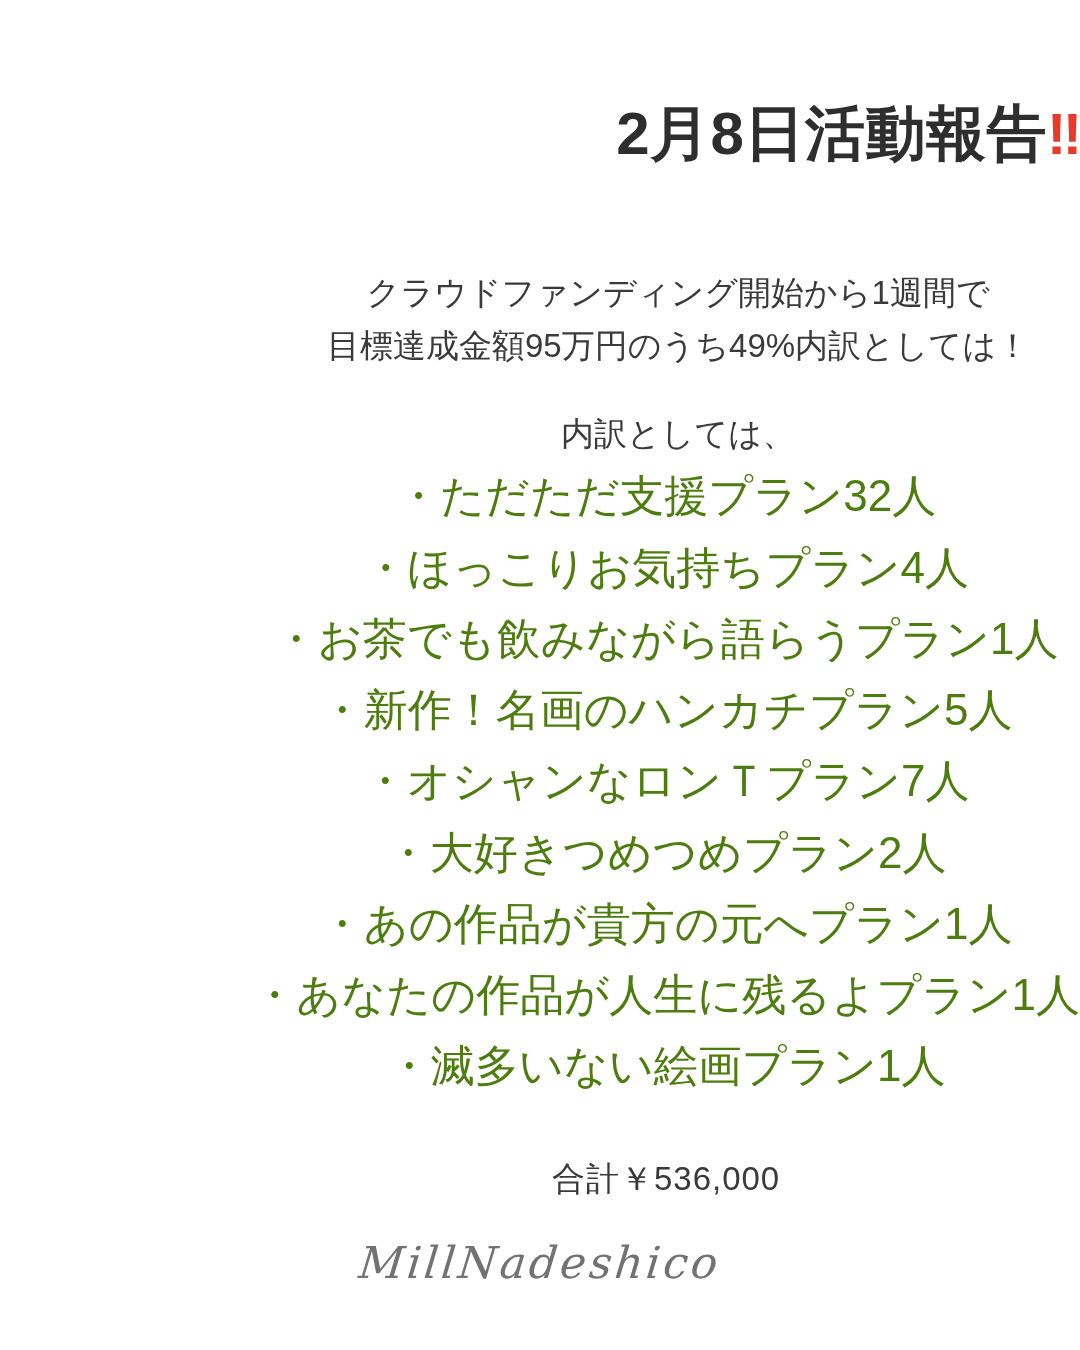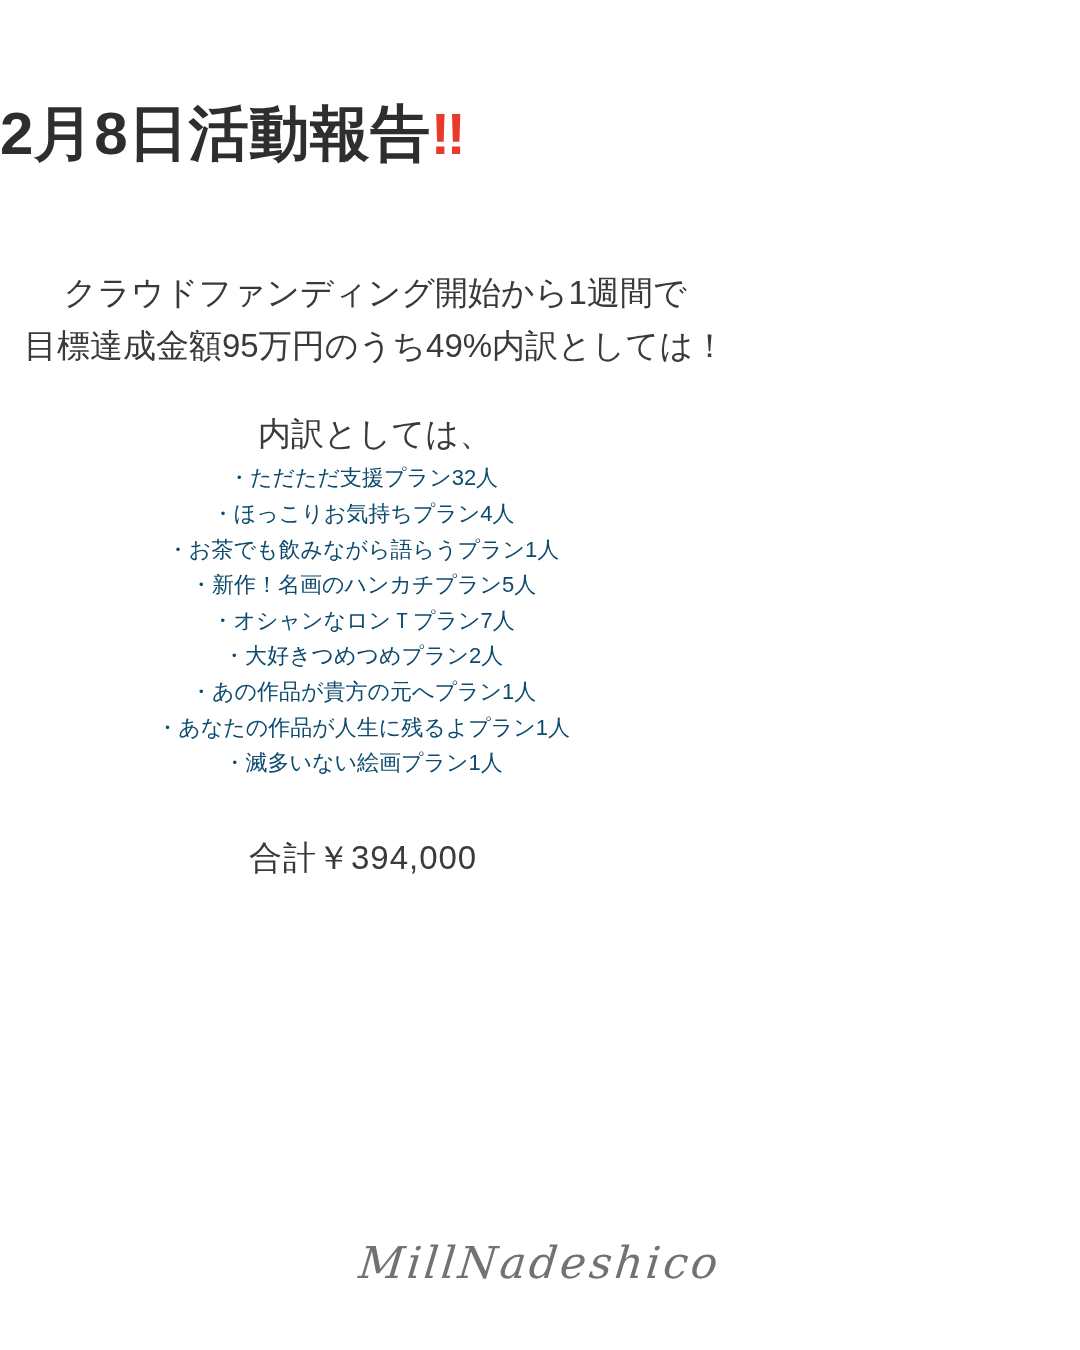--- a/index.html
+++ b/index.html
@@ -14,21 +14,21 @@
     color: #3c3c3c;
     overflow: hidden;
   }
   .page {
     position: relative;
     width: 1080px;
     height: 1350px;
     box-sizing: border-box;
     display: flex;
     flex-direction: column;
-    align-items: flex-start;
+    align-items: flex-end;
   }
   .title {
     margin-top: 98px;
     font-size: 60px;
     font-weight: 700;
     letter-spacing: 0.5px;
     color: #2e2e2e;
     text-align: center;
     line-height: 1.2;
     white-space: nowrap;
@@ -56,24 +56,24 @@
   .gap-md {
     height: 50px;
   }
   .plan-list {
     list-style: none;
     margin: 0;
     padding: 0;
     text-align: center;
   }
   .plan-list li {
-    font-size: 22px;
+    font-size: 44px;
     line-height: 1.62;
     white-space: nowrap;
-    color: #0c4a6e;
+    color: #4d7c0f;
   }
   .total {
     font-size: 33px;
     color: #3a3a3a;
     letter-spacing: 1px;
     white-space: nowrap;
   }
   .signature {
     position: absolute;
     left: 0;
@@ -113,18 +113,18 @@
       <li>・新作！名画のハンカチプラン5人</li>
       <li>・オシャンなロンＴプラン7人</li>
       <li>・大好きつめつめプラン2人</li>
       <li>・あの作品が貴方の元へプラン1人</li>
       <li>・あなたの作品が人生に残るよプラン1人</li>
       <li>・滅多いない絵画プラン1人</li>
     </ul>
 
     <div class="gap-md"></div>
 
-    <div class="total">合計￥394,000</div>
+    <div class="total">合計￥536,000</div>
   </div>
 
   <div class="signature">MillNadeshico</div>
 
 </div>
 
 </body></html>

